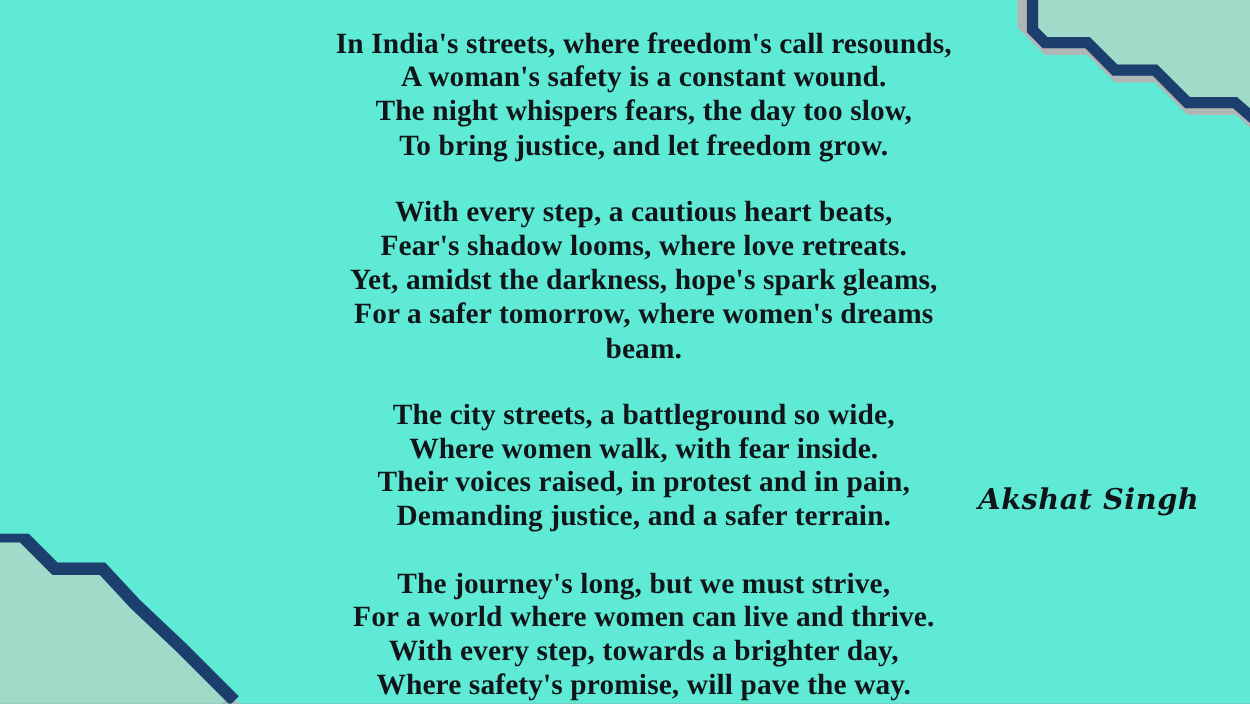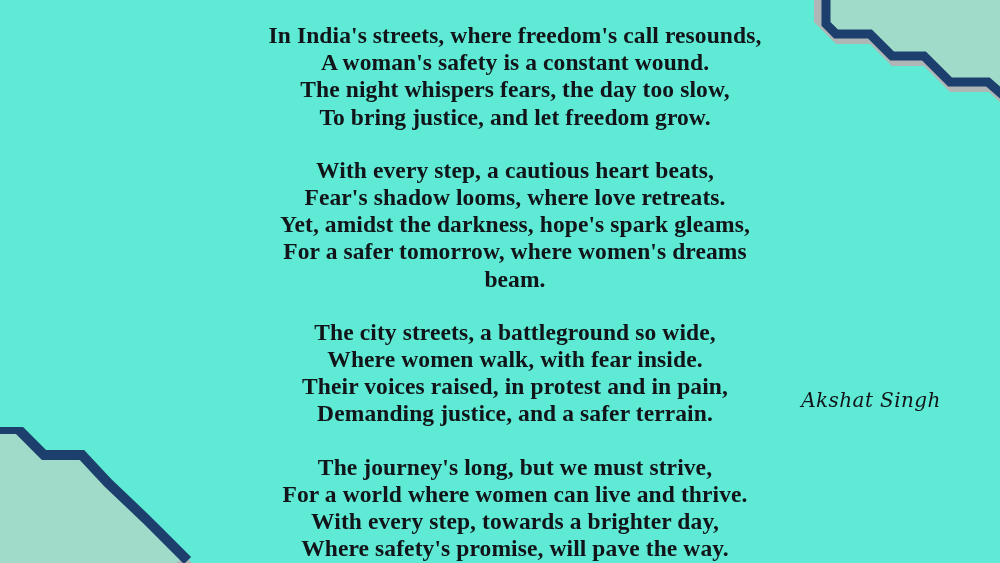--- a/index.html
+++ b/index.html
@@ -62,22 +62,22 @@
   
   .signature {
     position: absolute;
     right: 34px;
     top: 385px;
     width: 190px;
     text-align: center;
     color: #111418;
     font-family: "DejaVu Serif", serif;
     font-style: italic;
-    font-weight: normal;
-    font-size: 20px;
+    font-weight: bold;
+    font-size: 23px;
     line-height: 30px;
     letter-spacing: 0.4px;
   }
   .signature .sig-name { display: block; }
   .signature .sig-class { display: block; }
 </style>
 </head>
 <body>
 
 <div class="page">

